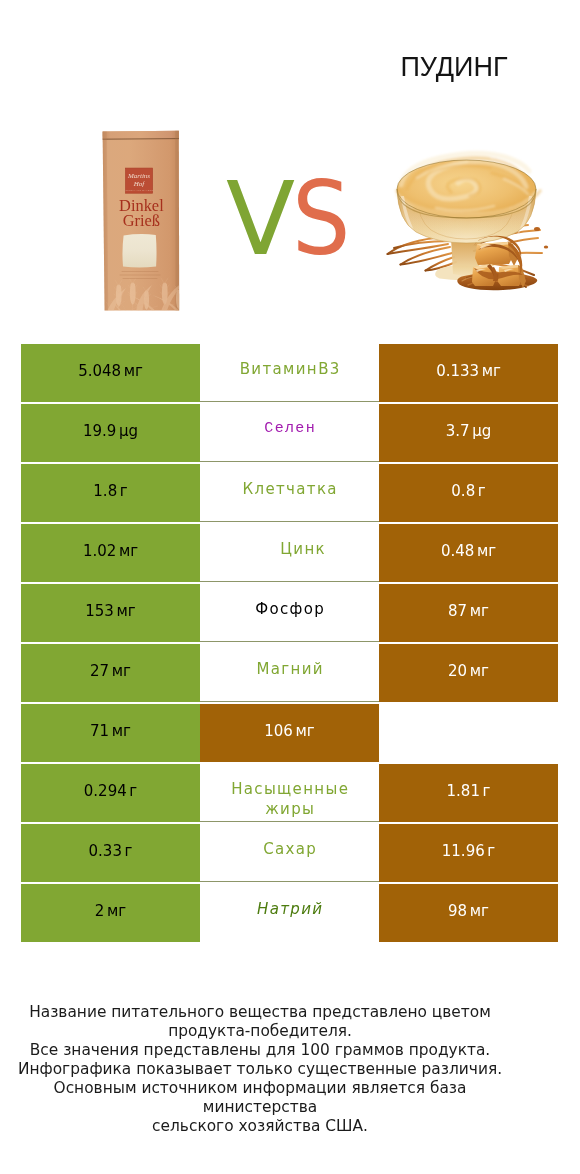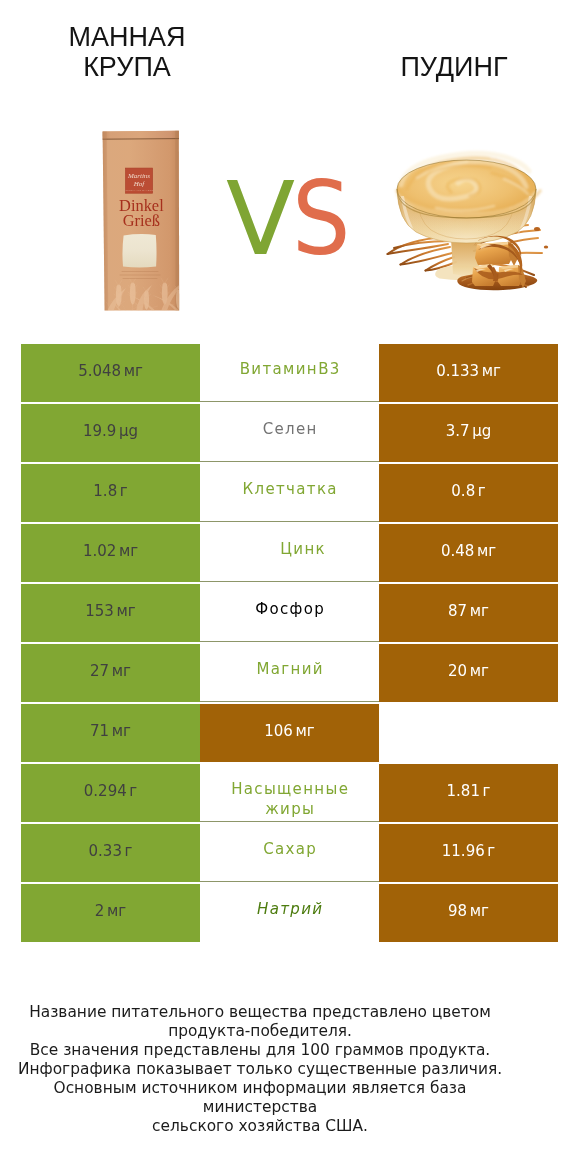--- a/index.html
+++ b/index.html
@@ -13,34 +13,33 @@
   .vs .s{color:#E06D4C;display:inline-block;transform:scaleX(0.912);transform-origin:left center;margin-left:-3.5px;}
   .vs .v{color:#7FA533;}
   .prodimg{position:absolute;}
   #img-left{left:95px;top:125px;width:90px;height:190px;}
   #img-right{left:370px;top:125px;width:200px;height:180px;}
   .table{position:absolute;left:21px;top:344px;width:537px;}
   .row{display:flex;height:58px;margin-bottom:2px;}
   .row:last-child{margin-bottom:0;}
   .cell{width:179px;display:flex;align-items:flex-start;justify-content:center;box-sizing:border-box;line-height:20px;}
   .cell.left,.cell.right{padding-top:16.6px;}
-  .cell.left{background:#81A733;color:#404040;}
+  .cell.left{background:#81A733;color:#000000;}
   .cell.right{background:#a16207;color:#fff;}
   .cell.mid{background:#fff;border-bottom:1.6px solid #8d9669;font-family:"DejaVu Sans",sans-serif;font-size:15px;letter-spacing:1.35px;word-spacing:-6px;text-align:center;line-height:20px;padding:15.2px 12.6px 0 14px;}
   .table .row:last-child .cell.mid{border-bottom:none;}
   .cell.left,.cell.right{font-family:"DejaVu Sans",sans-serif;font-size:15px;}
   .val{font-size:15px;}
   .unit{font-size:15px;margin-left:2.6px;}
   .footer{position:absolute;left:0;top:1003px;width:520px;text-align:center;font-family:"DejaVu Sans",sans-serif;font-size:15.4px;line-height:19px;color:#1b1b1b;}
 </style>
 </head>
 <body>
 
 <div class="page">
-  <div class="title" id="title-left">Манная крупа</div>
   <div class="title" id="title-right">Пудинг</div>
   <div class="vs"><span class="v">V</span><span class="s">S</span></div>
   <div class="prodimg" id="img-left">
     <svg viewBox="0 0 90 190" width="90" height="190" xmlns="http://www.w3.org/2000/svg" aria-hidden="true">
       <defs>
         <linearGradient id="kraft" x1="0" y1="0" x2="1" y2="0">
           <stop offset="0" stop-color="#ce9769"></stop>
           <stop offset="0.07" stop-color="#dba87d"></stop>
           <stop offset="0.35" stop-color="#dca87c"></stop>
           <stop offset="0.62" stop-color="#d7a075"></stop>
@@ -285,21 +284,21 @@
         <div class="cell right">
           <span class="val">0.133</span>
           <span class="unit">мг</span>
         </div>
       </div>
       <div class="row">
         <div class="cell left">
           <span class="val">19.9</span>
           <span class="unit">µg</span>
         </div>
-        <div class="cell mid" style="color: #737373;">Селен</div>
+        <div class="cell mid" style="color: #a21caf; font-family: Liberation Mono, monospace;">Селен</div>
         <div class="cell right">
           <span class="val">3.7</span>
           <span class="unit">µg</span>
         </div>
       </div>
       <div class="row">
         <div class="cell left">
           <span class="val">1.8</span>
           <span class="unit">г</span>
         </div>

